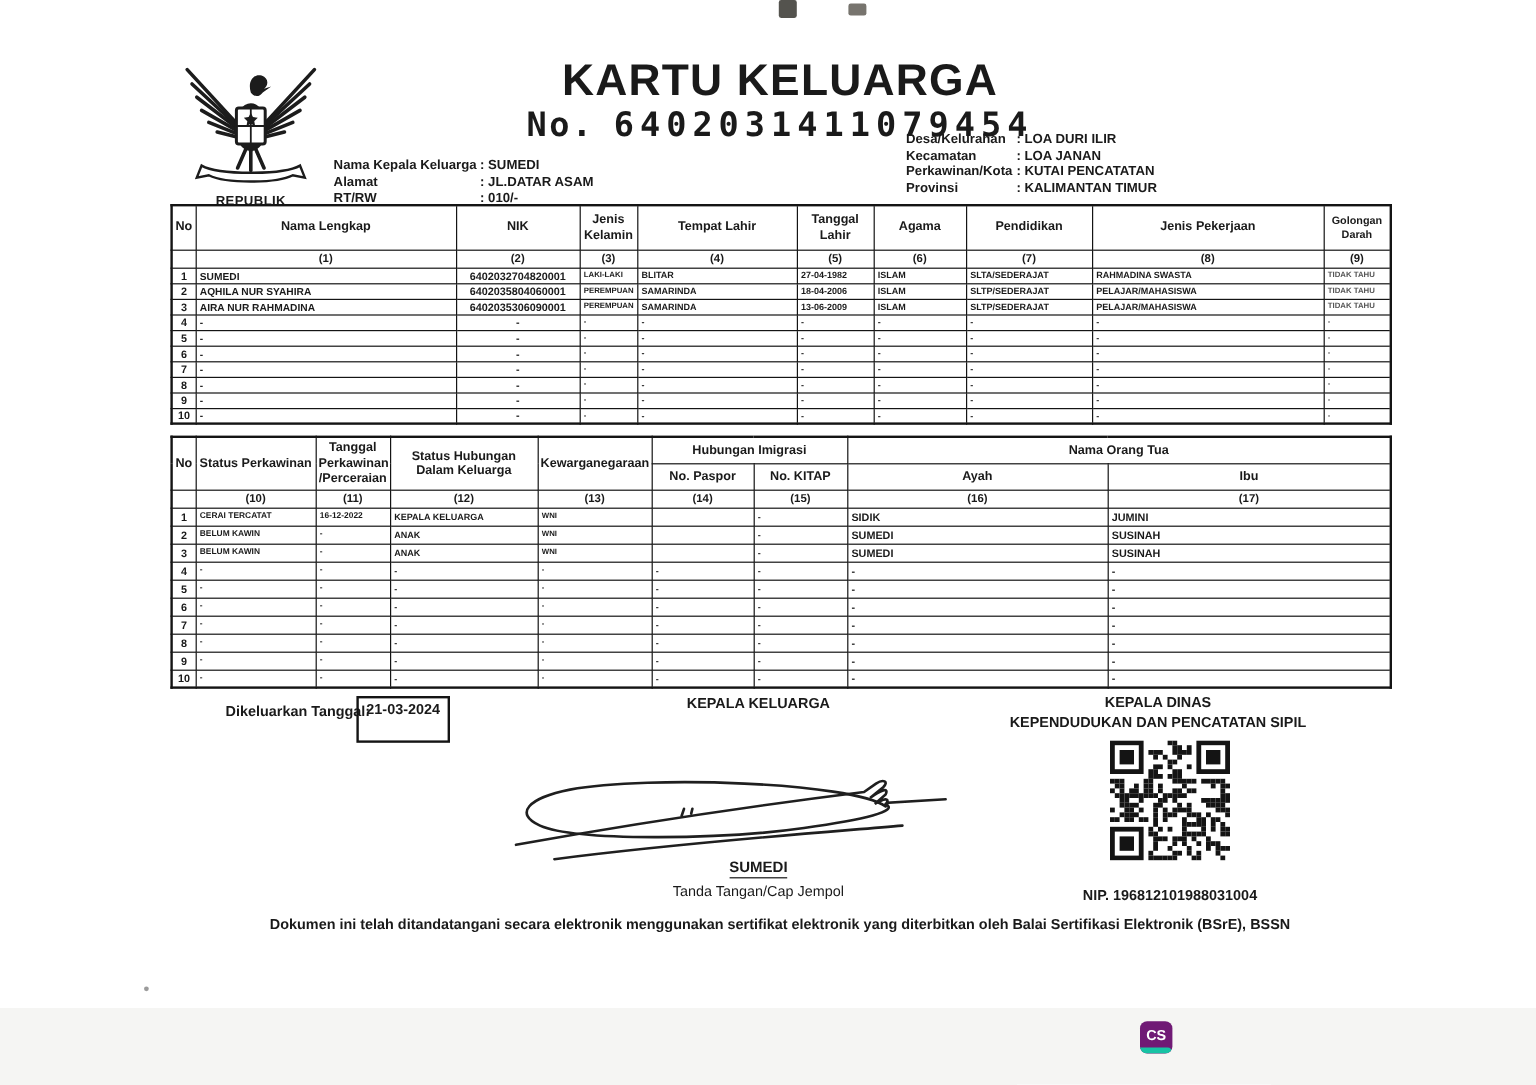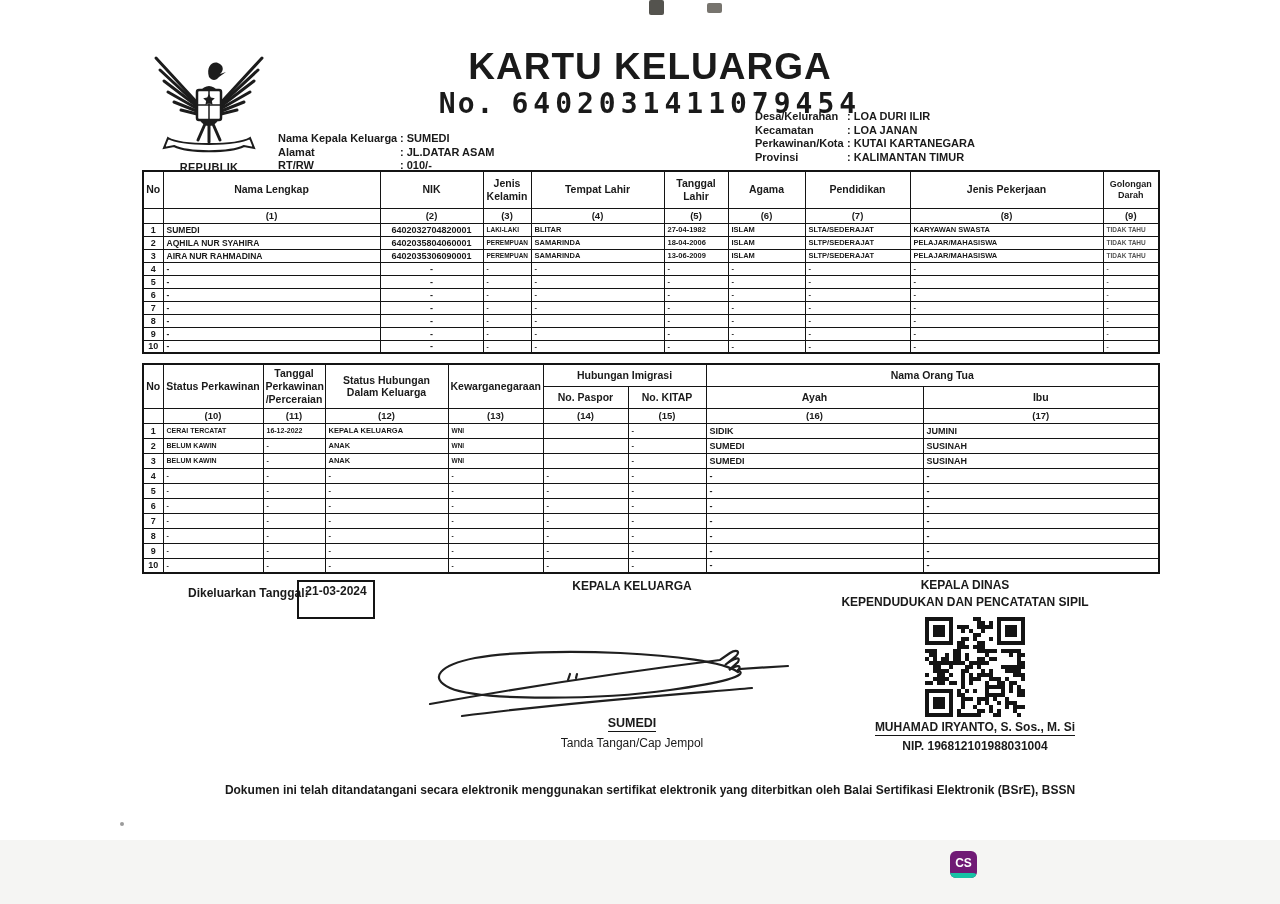--- a/index.html
+++ b/index.html
@@ -57,21 +57,21 @@
   .issued-box { position:absolute; left:297px; top:580px; width:78px; height:39px; border:2px solid #141414; font-size:12px; font-weight:700; text-align:center; line-height:19px; }
   .kk-title { position:absolute; left:482px; top:579px; width:300px; text-align:center; font-size:12px; font-weight:700; }
   .kd-title { position:absolute; left:805px; top:577px; width:320px; text-align:center; font-size:12px; font-weight:700; line-height:17px; }
   .signature-svg { position:absolute; left:420px; top:644px; }
   .signer-name { position:absolute; left:482px; top:716px; width:300px; text-align:center; font-size:12.5px; font-weight:700; }
   .signer-name span, .official-name span { border-bottom:1.5px solid #141414; padding-bottom:1px; }
   .signer-caption { position:absolute; left:482px; top:736px; width:300px; text-align:center; font-size:12px; }
   .qr-wrap { position:absolute; left:925px; top:617px; width:102px; height:102px; }
   .official-name { position:absolute; left:805px; top:720px; width:340px; text-align:center; font-size:12px; font-weight:700; }
   .official-nip { position:absolute; left:805px; top:739px; width:340px; text-align:center; font-size:12px; font-weight:700; }
-  .disclaimer { position:absolute; left:142px; top:763px; width:1016px; text-align:center; font-size:12px; font-weight:700;margin-top:20px; }
+  .disclaimer { position:absolute; left:142px; top:763px; width:1016px; text-align:center; font-size:12px; font-weight:700; }
 
   
   .cs-band { position:absolute; left:0; top:840px; width:1280px; height:64px; background:#f5f5f3; }
   .cs-bar { position:absolute; left:950px; top:851px; display:flex; align-items:center; gap:10px; }
   .cs-icon { position:relative; width:27px; height:27px; background:#701a75; border-radius:6px; color:#fff; font-size:12px; font-weight:700; text-align:center; line-height:25px; overflow:hidden; }
   .cs-icon::after { content:""; position:absolute; left:0; bottom:0; width:100%; height:5px; background:#17c3a4; border-radius:0 4px 0 0; }
   .cs-text { font-size:20px; color:#4b5056; }
 </style>
 </head>
 <body>
@@ -142,21 +142,21 @@
     <div class="info-row-line">
         <span class="info-label">Desa/Kelurahan</span>
         <span>: LOA DURI ILIR</span>
       </div>
     <div class="info-row-line">
         <span class="info-label">Kecamatan</span>
         <span>: LOA JANAN</span>
       </div>
     <div class="info-row-line">
         <span class="info-label">Perkawinan/Kota</span>
-        <span>: KUTAI KARTANEGARA</span>
+        <span>: KUTAI PENCATATAN</span>
       </div>
     <div class="info-row-line">
         <span class="info-label">Provinsi</span>
         <span>: KALIMANTAN TIMUR</span>
       </div>
   </div>
 
   <table id="table1">
     <colgroup>
       <col style="width:20px">
@@ -199,21 +199,21 @@
     <tbody id="t1body">
         <tr>
           <td>1</td>
           <td>SUMEDI</td>
           <td>6402032704820001</td>
           <td>LAKI-LAKI</td>
           <td>BLITAR</td>
           <td>27-04-1982</td>
           <td>ISLAM</td>
           <td>SLTA/SEDERAJAT</td>
-          <td>KARYAWAN SWASTA</td>
+          <td>RAHMADINA SWASTA</td>
           <td>TIDAK TAHU</td>
         </tr>
         <tr>
           <td>2</td>
           <td>AQHILA NUR SYAHIRA</td>
           <td>6402035804060001</td>
           <td>PEREMPUAN</td>
           <td>SAMARINDA</td>
           <td>18-04-2006</td>
           <td>ISLAM</td>
@@ -710,21 +710,20 @@
         <rect x="4" y="4" width="20" height="20" fill="#fff"></rect>
         <rect x="8" y="8" width="12" height="12" fill="#141414"></rect>
         <rect x="72" y="0" width="28" height="28" fill="#141414"></rect>
         <rect x="76" y="4" width="20" height="20" fill="#fff"></rect>
         <rect x="80" y="8" width="12" height="12" fill="#141414"></rect>
         <rect x="0" y="72" width="28" height="28" fill="#141414"></rect>
         <rect x="4" y="76" width="20" height="20" fill="#fff"></rect>
         <rect x="8" y="80" width="12" height="12" fill="#141414"></rect>
       </svg>
   </div>
-  <div class="official-name"><span>MUHAMAD IRYANTO, S. Sos., M. Si</span></div>
   <div class="official-nip">NIP. 196812101988031004</div>
 
   <div class="disclaimer">Dokumen ini telah ditandatangani secara elektronik menggunakan sertifikat elektronik yang diterbitkan oleh Balai Sertifikasi Elektronik (BSrE), BSSN</div>
 
   <div class="cs-band"></div>
   <div class="cs-bar">
     <div class="cs-icon">CS</div>
   </div>
 
 </div>

